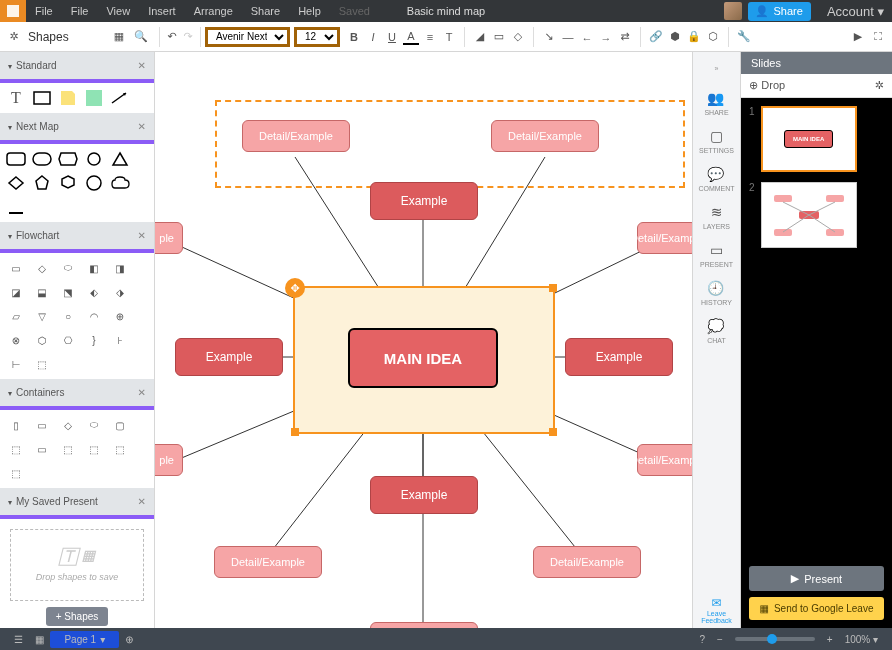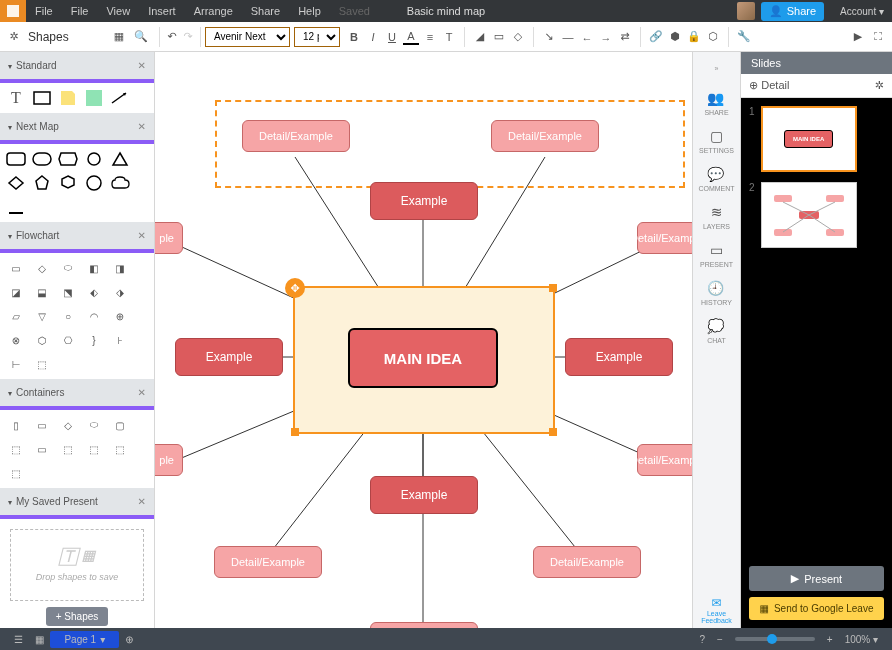--- a/index.html
+++ b/index.html
@@ -7,28 +7,28 @@
 
 
 .menubar{height:22px;background:#333639;display:flex;align-items:center;color:#ccc;font-size:11px}
 .brand{width:26px;height:22px;background:#EA8A23;display:flex;align-items:center;justify-content:center}
 .menubar .mi{padding:0 9px;cursor:pointer}
 .saved{color:#666}
 .doc-title{position:absolute;left:50%;transform:translateX(-50%);color:#ddd;font-size:11px}
 .menubar .spacer{flex:1}
 .avatar{width:18px;height:18px;background:linear-gradient(135deg,#c49a7a,#8a6a4a);margin-right:6px;border-radius:2px}
 .share-btn{background:#1E9CEB;color:#fff;padding:3px 8px;border-radius:3px;font-size:11px;display:flex;align-items:center;gap:4px;margin-right:8px}
-.acct{color:#ccc;font-size:10px;padding:0 8px}
+.acct{color:#ccc;font-size:13px;padding:0 8px}
 
 
 .toolbar{height:30px;background:#fff;border-bottom:1px solid #d6d6d6;display:flex;align-items:center;font-size:11px;color:#444}
 .tb-left{width:155px;display:flex;align-items:center;padding:0 6px;gap:6px}
 .tb-icon{width:16px;height:16px;display:flex;align-items:center;justify-content:center;color:#555}
 .tb-sep{width:1px;height:20px;background:#ddd;margin:0 4px}
-.font-sel{border:1px solid #a16207;height:20px;font-size:10px;padding:0 4px;background:#fff}
+.font-sel{border:3px solid #a16207;height:20px;font-size:10px;padding:0 4px;background:#fff}
 .tb-right{display:flex;align-items:center;gap:3px;padding:0 6px}
 
 
 .main{display:flex;height:576px}
 .shape-panel{width:155px;background:#eef0f2;border-right:1px solid #d6d6d6;overflow:hidden;font-size:10px;color:#555}
 .sp-header{display:flex;align-items:flex-start;justify-content:space-between;padding:8px 8px;background:#e2e5e8;border-bottom:4px solid #8b5cf6;cursor:pointer}
 .sp-header .caret{font-size:8px;margin-right:4px}
 .sp-header .close{color:#888}
 .sp-body{padding:6px;display:flex;flex-wrap:wrap;gap:6px;background:#fff}
 .shape-sw{width:20px;height:18px;display:flex;align-items:center;justify-content:center}
@@ -385,21 +385,21 @@
         <span class="rail-ico">💭</span>
         <span>CHAT</span>
       </div>
   <div class="rail-spacer"></div>
   <div class="feedback"><div style="font-size:12px">✉</div><span>Leave Feedback</span></div>
  </div>
 
  <div class="slides">
    <div class="slides-hd">Slides</div>
    <div class="slides-sub">
-     <span>⊕ <span>Detail</span></span>
+     <span>⊕ <span>Drop</span></span>
      <span>✲</span>
    </div>
    <div class="slides-list">
      <div class="slide-row">
           <span>1</span>
        <div class="thumb sel">
          <div style="background:#E46264;color:#fff;font-size:6px;font-weight:bold;padding:5px 8px;border-radius:3px;border:1px solid #000">MAIN IDEA</div>
        </div>
      </div>
      <div class="slide-row">

